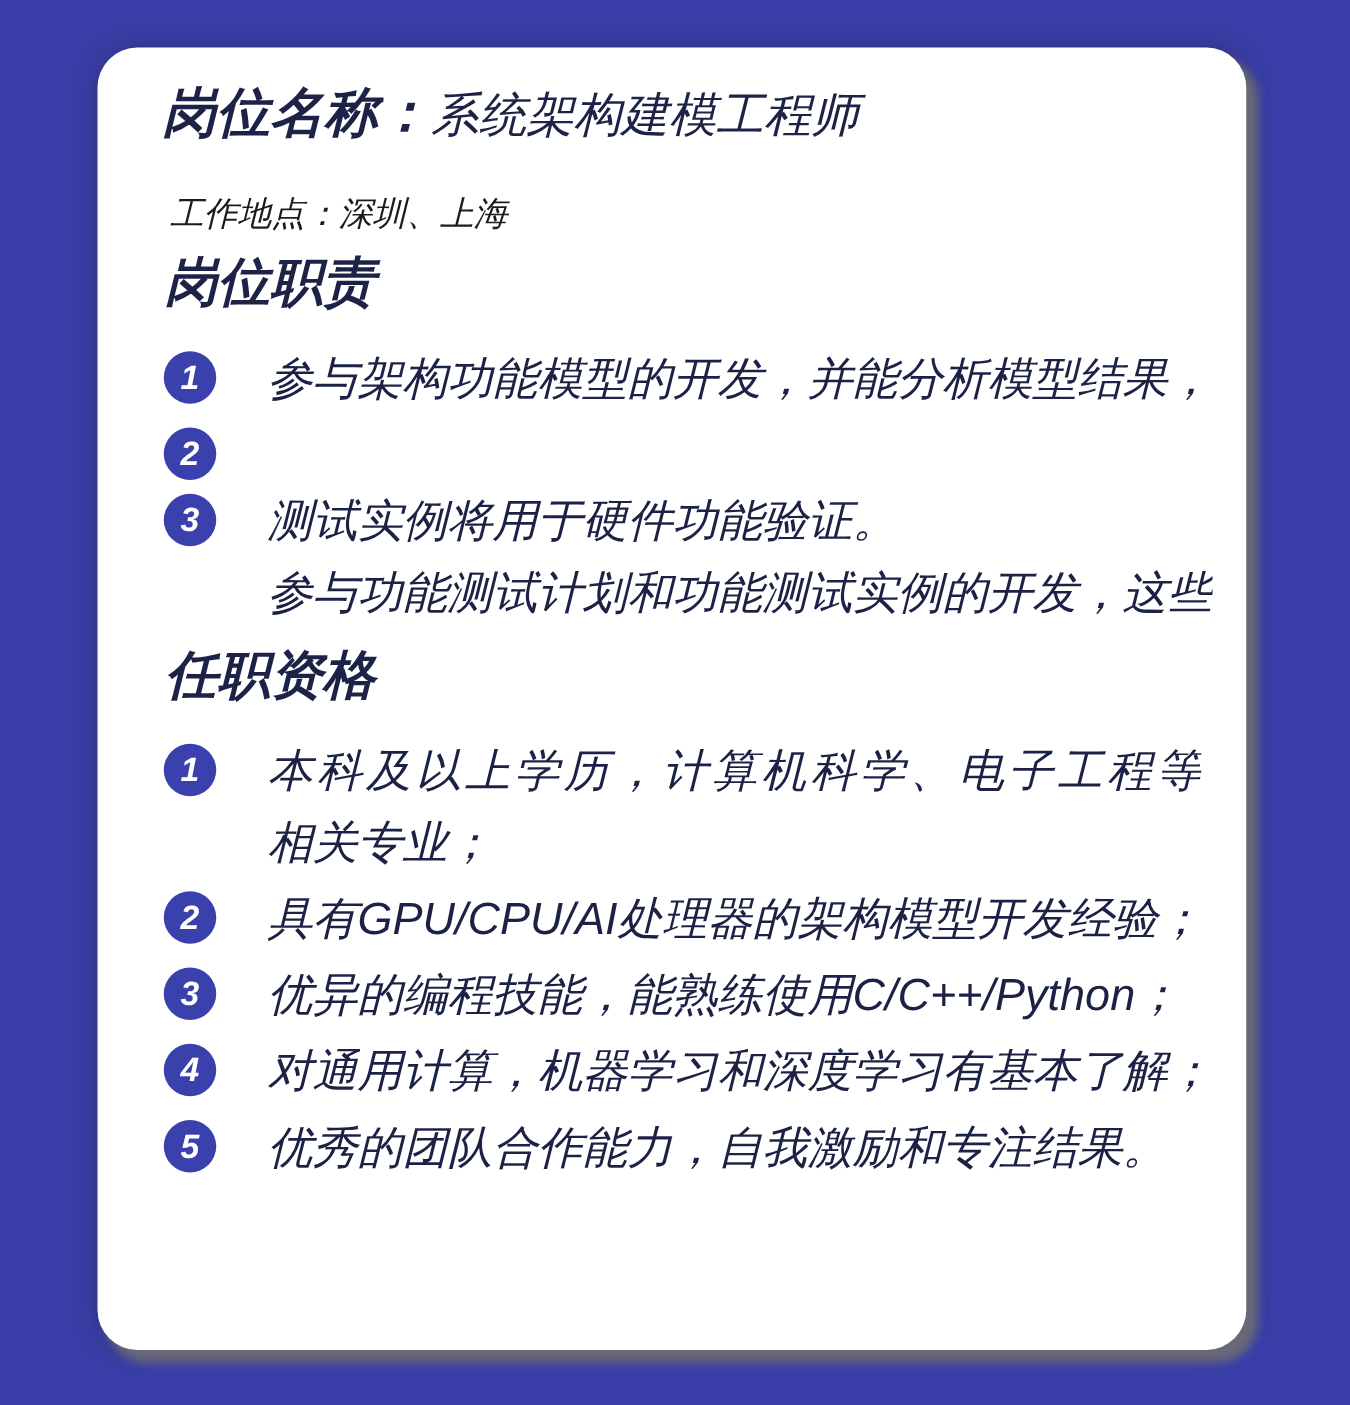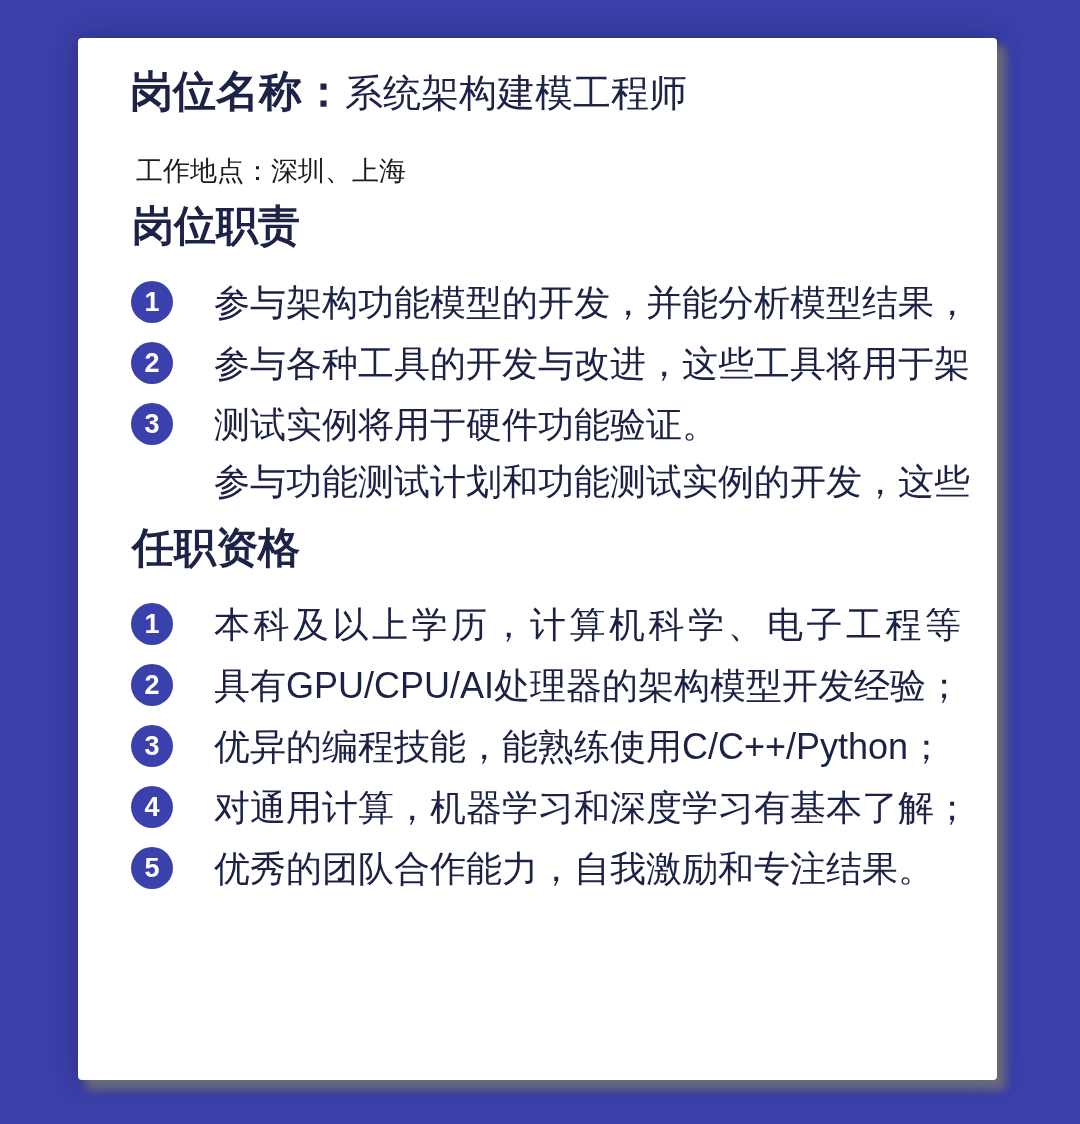--- a/index.html
+++ b/index.html
@@ -18,23 +18,24 @@
     background:var(--bg);
     overflow:hidden;
     font-family:"Liberation Sans","DejaVu Sans",sans-serif;
     position:relative;
   }
   .card{
     position:absolute;
     left:78px;top:38px;
     width:919px;height:1042px;
     background:var(--card);
-    border-radius:4px;
+    border-radius:32px;
     box-shadow:8px 9px 8px 1px rgba(108,108,118,.95), 0 0 22px rgba(30,30,70,.45);
     padding:28px 36px 0 52px;
+    font-style:italic;
   }
   .title-row{
     line-height:50px;
     margin-bottom:14px;
     white-space:nowrap;
   }
   .title-label{
     font-size:43px;
     font-weight:900;
     color:var(--heading);
@@ -106,41 +107,41 @@
   <div class="item">
     <span class="badge">1</span>
     <div class="lines">
               <div class="line j">参与架构功能模型的开发，并能分析模型结果，</div>
             </div>
   </div>
 
   <div class="item">
     <span class="badge">2</span>
     <div class="lines">
-              <div class="line j">参与各种工具的开发与改进，这些工具将用于架</div>
             </div>
   </div>
 
   <div class="item">
     <span class="badge">3</span>
     <div class="lines">
               <div class="line">测试实例将用于硬件功能验证。</div>
               <div class="line j">参与功能测试计划和功能测试实例的开发，这些</div>
             </div>
   </div>
 </div>
   </section>
 
   <section>
     <div class="sec-heading">任职资格</div>
     <div class="items">
   <div class="item">
     <span class="badge">1</span>
     <div class="lines">
               <div class="line j">本科及以上学历，计算机科学、电子工程等</div>
+              <div class="line">相关专业；</div>
             </div>
   </div>
 
   <div class="item">
     <span class="badge">2</span>
     <div class="lines">
               <div class="line">具有GPU/CPU/AI处理器的架构模型开发经验；</div>
             </div>
   </div>
 

